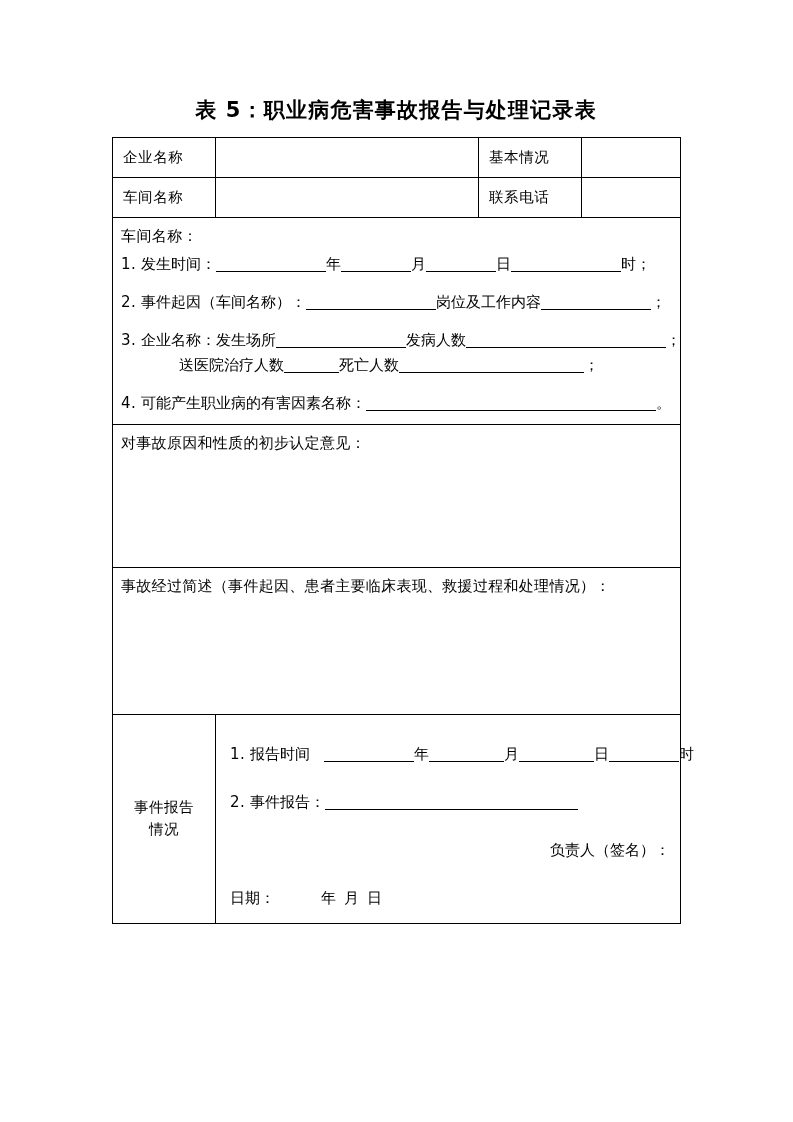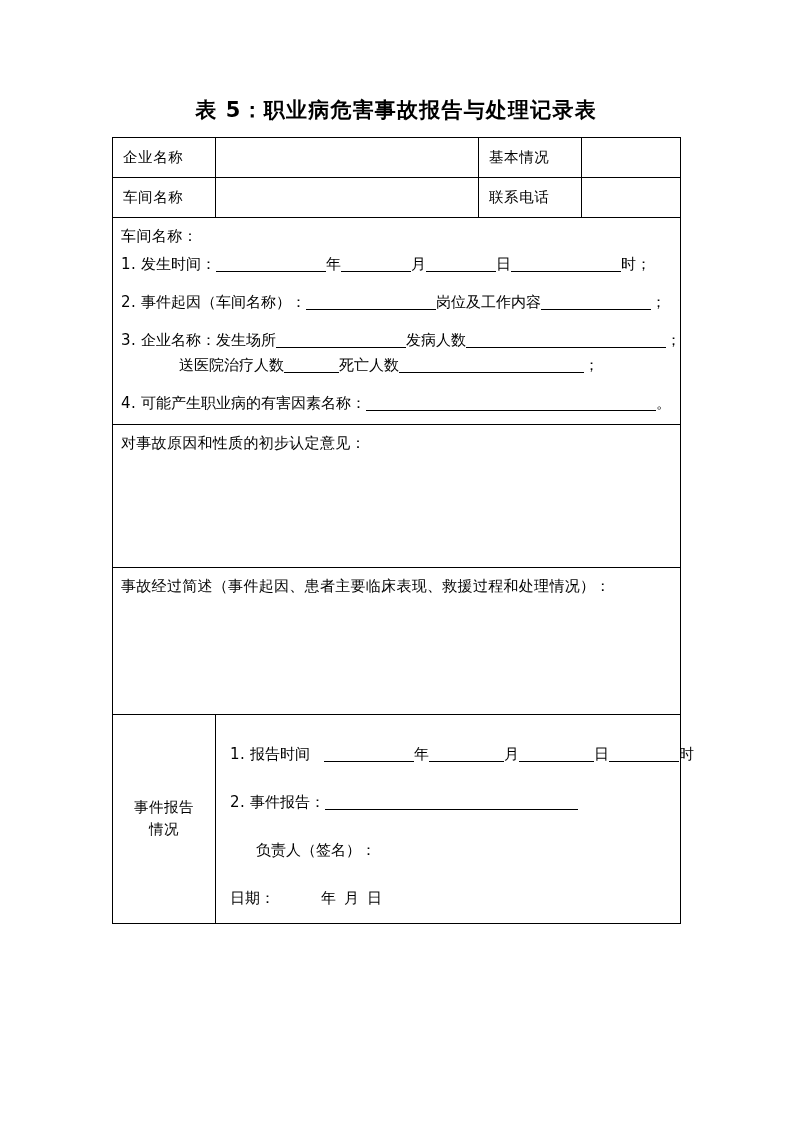--- a/index.html
+++ b/index.html
@@ -140,21 +140,21 @@
   .report-body-cell {
     padding: 14px 10px 12px 14px !important;
   }
   .report-line {
     font-size: 15px;
     line-height: 26px;
     white-space: nowrap;
     margin-top: 22px;
   }
   .report-line.first { margin-top: 12px; }
-  .report-line.indent { padding-left: 26px; }
+  .report-line.indent { padding-left: 26px; text-align: right; }
   .spacer-wide { display: inline-block; width: 46px; }
   .spacer-mid  { display: inline-block; width: 14px; }
   .spacer-small{ display: inline-block; width: 8px; }
 </style>
 </head>
 <body>
 
 <div class="page">
 
   <div class="doc-title">表 5：职业病危害事故报告与处理记录表</div>

